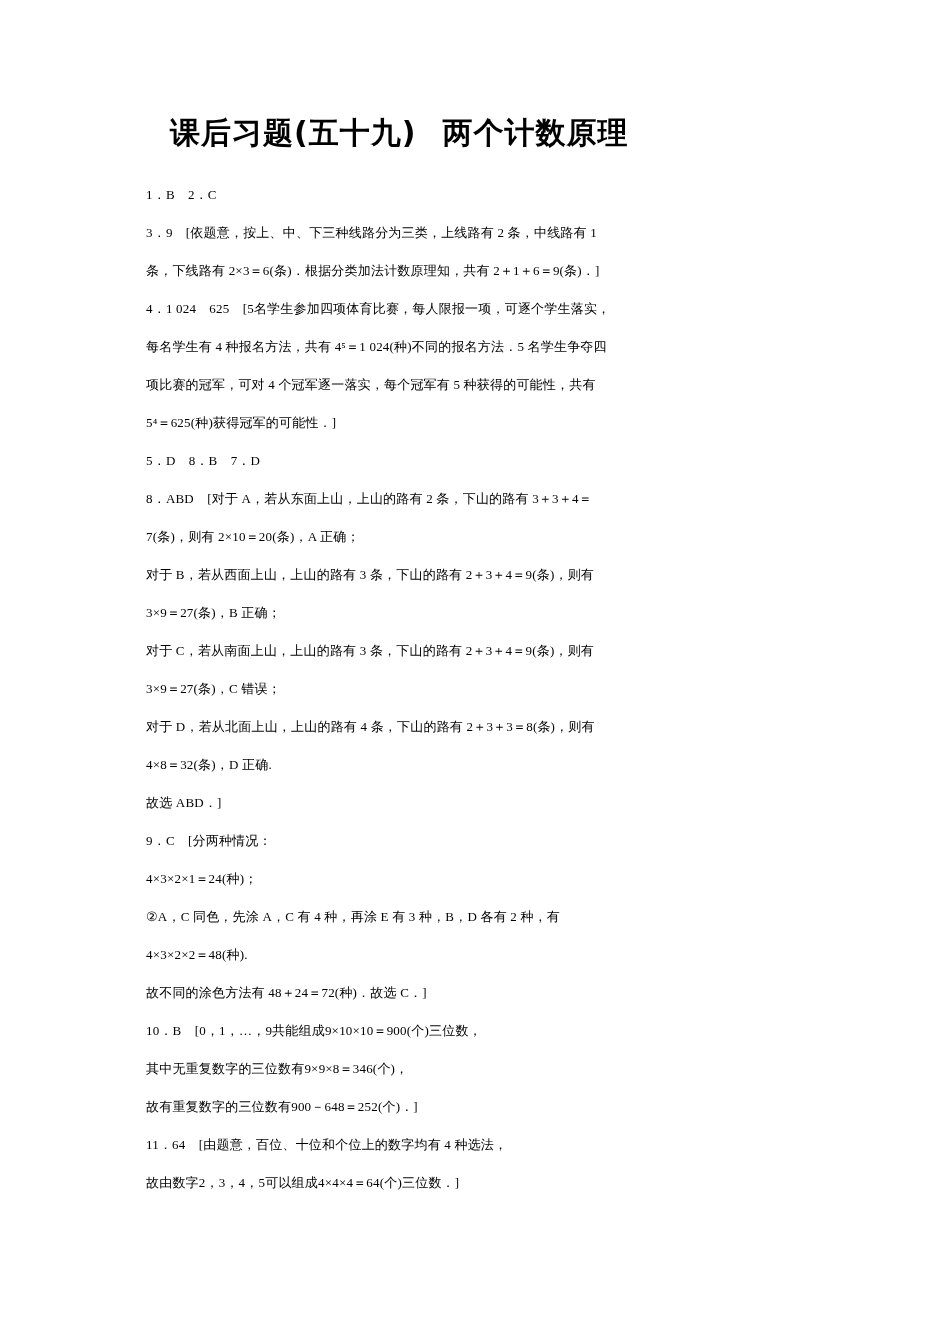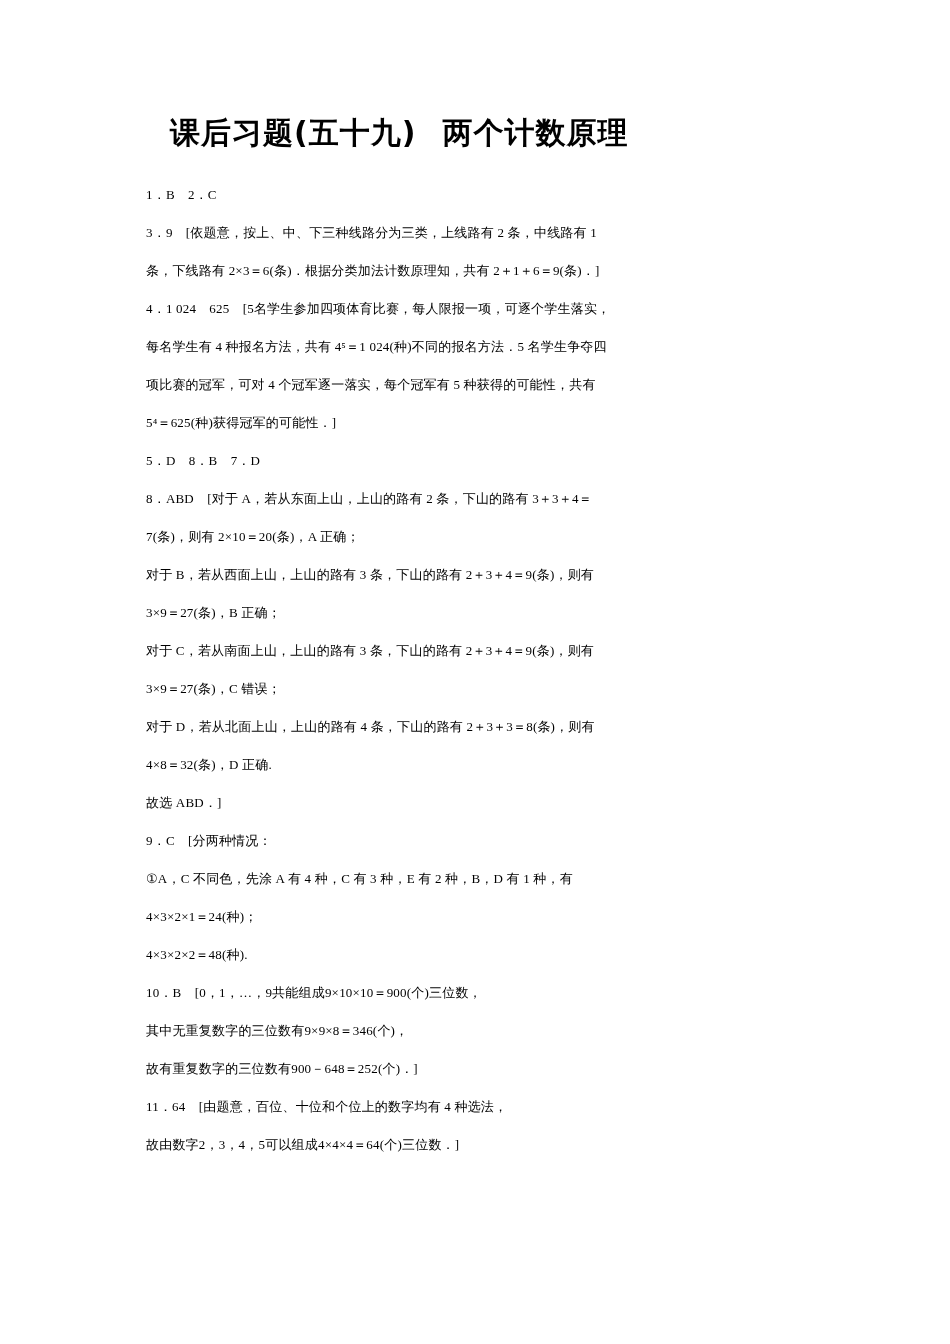--- a/index.html
+++ b/index.html
@@ -63,23 +63,24 @@
     <div class="line">8．ABD　[对于 A，若从东面上山，上山的路有 2 条，下山的路有 3＋3＋4＝</div>
     <div class="line">7(条)，则有 2×10＝20(条)，A 正确；</div>
     <div class="line">对于 B，若从西面上山，上山的路有 3 条，下山的路有 2＋3＋4＝9(条)，则有</div>
     <div class="line">3×9＝27(条)，B 正确；</div>
     <div class="line">对于 C，若从南面上山，上山的路有 3 条，下山的路有 2＋3＋4＝9(条)，则有</div>
     <div class="line">3×9＝27(条)，C 错误；</div>
     <div class="line">对于 D，若从北面上山，上山的路有 4 条，下山的路有 2＋3＋3＝8(条)，则有</div>
     <div class="line">4×8＝32(条)，D 正确.</div>
     <div class="line">故选 ABD．]</div>
     <div class="line">9．C　[分两种情况：</div>
-    <div class="line">①A，C 不同色，先涂 A 有 4 种，C 有 3 种，E 有 2 种，B，D 有 1 种，有</div>
     <div class="line">4×3×2×1＝24(种)；</div>
+    <div class="line">②A，C 同色，先涂 A，C 有 4 种，再涂 E 有 3 种，B，D 各有 2 种，有</div>
     <div class="line">4×3×2×2＝48(种).</div>
+    <div class="line">故不同的涂色方法有 48＋24＝72(种)．故选 C．]</div>
     <div class="line">10．B　[0，1，…，9共能组成9×10×10＝900(个)三位数，</div>
     <div class="line">其中无重复数字的三位数有9×9×8＝346(个)，</div>
     <div class="line">故有重复数字的三位数有900－648＝252(个)．]</div>
     <div class="line">11．64　[由题意，百位、十位和个位上的数字均有 4 种选法，</div>
     <div class="line">故由数字2，3，4，5可以组成4×4×4＝64(个)三位数．]</div>
 
   </div>
 
 </div>
 

